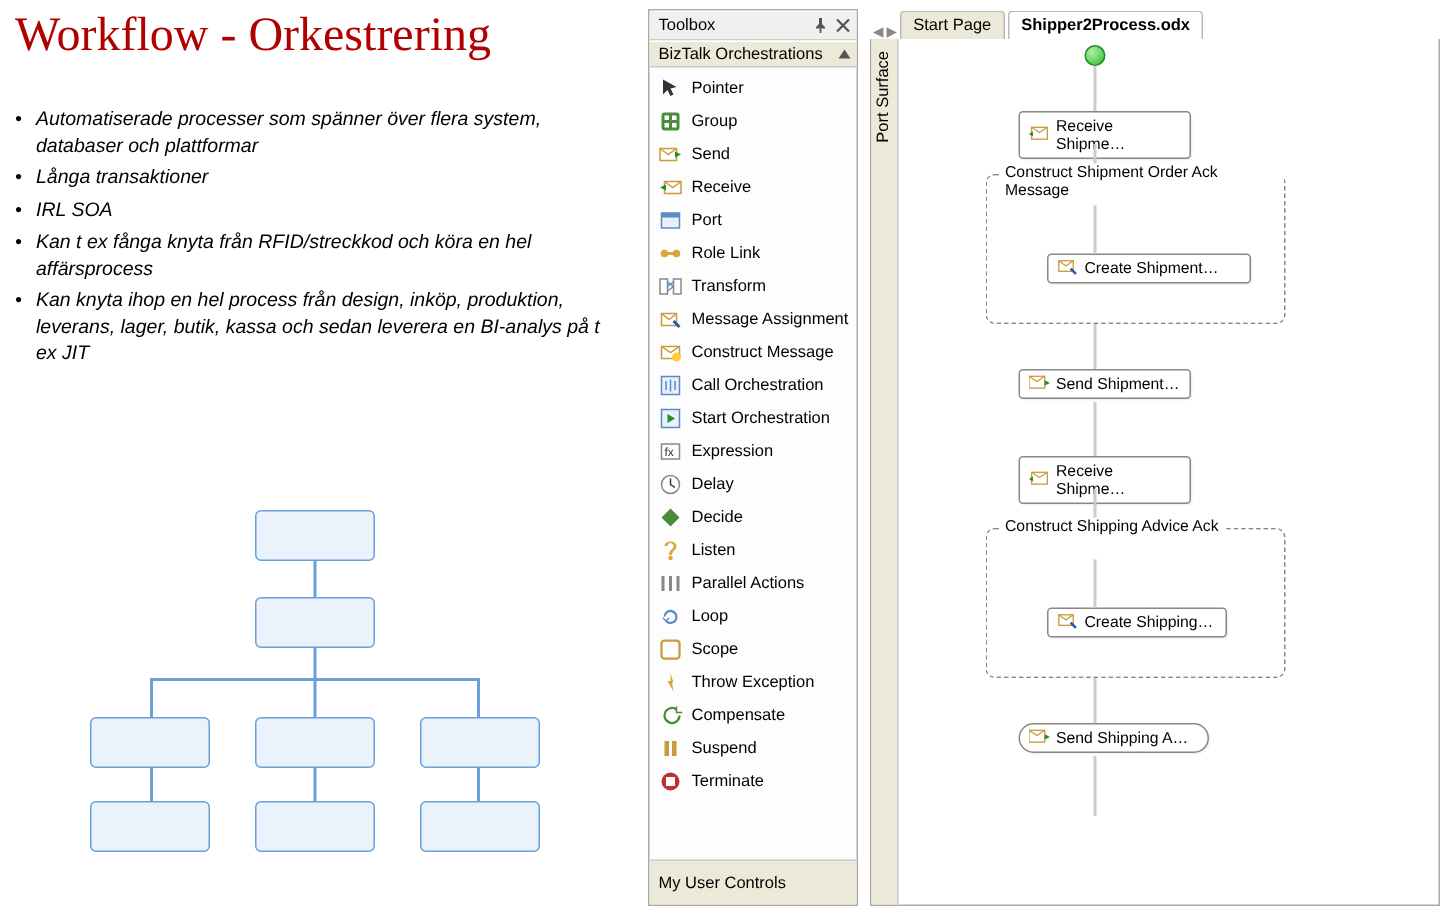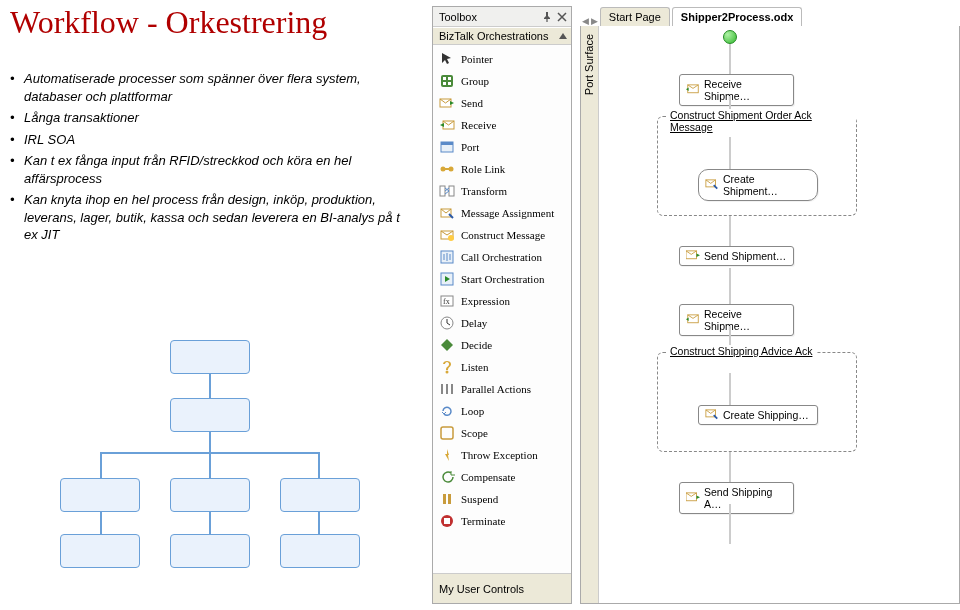--- a/index.html
+++ b/index.html
@@ -47,21 +47,20 @@
   .tb-cat {
     background: #ece9d8; border-bottom: 1px solid #ccc; border-top: 1px solid #fff;
     height: 18px; display: flex; align-items: center; justify-content: space-between;
     padding: 0 4px 0 6px; font-size: 11px;
   }
   .tb-list { flex: 1; overflow: hidden; padding: 3px 0; }
   .tb-item {
     display: flex; align-items: center; gap: 6px;
     height: 22px; padding: 0 4px 0 6px; font-size: 11px;
     cursor: default;
-    font-family: Liberation Serif, serif;
   }
   .tb-icon { width: 16px; height: 16px; flex-shrink: 0; display: inline-flex; align-items: center; justify-content: center; }
   .tb-bottom {
     background: #ece9d8; border-top: 1px solid #ccc;
     height: 30px; display: flex; align-items: center; padding-left: 6px; font-size: 11px;
   }
   .caret { width: 0; height: 0; border-left: 4px solid transparent; border-right: 4px solid transparent; border-top: 6px solid #555; }
   .caret.up { border-top: none; border-bottom: 6px solid #555; }
 
   
@@ -103,37 +102,36 @@
     box-shadow: 1px 1px 0 rgba(0,0,0,0.05);
   }
   .shape-box .mini { width: 14px; height: 12px; flex-shrink: 0; }
   .dashed-group {
     position: absolute; border: 1.5px dashed #888; border-radius: 6px;
     padding-top: 2px;
   }
   .dashed-group .group-label {
     position: absolute; top: -8px; left: 8px; background: #fff; padding: 0 4px;
     font-size: 10.5px;
-    text-decoration: underline;
   }
   .vline { position: absolute; width: 2px; background: #ccc; left: 130px; }
 
   
   svg { display: block; }
 </style>
 </head>
 <body>
 
 <div class="slide-title">Workflow - Orkestrering</div>
 
 <ul class="bullets">
   <li>Automatiserade processer som spänner över flera system, databaser och plattformar</li>
   <li>Långa transaktioner</li>
   <li>IRL SOA</li>
-  <li>Kan t ex fånga input från RFID/streckkod och köra en hel affärsprocess</li>
+  <li>Kan t ex fånga knyta från RFID/streckkod och köra en hel affärsprocess</li>
   <li>Kan knyta ihop en hel process från design, inköp, produktion, leverans, lager, butik, kassa och sedan leverera en BI-analys på t ex JIT</li>
 </ul>
 
 <div class="flow">
   <div class="fbox" style="left:110px; top:0; width:80px; height:34px;"></div>
   <div class="fline" style="left:149px; top:34px; width:2px; height:24px;"></div>
   <div class="fbox" style="left:110px; top:58px; width:80px; height:34px;"></div>
   <div class="fline" style="left:149px; top:92px; width:2px; height:20px;"></div>
   <div class="fline" style="left:40px; top:112px; width:220px; height:2px;"></div>
   <div class="fline" style="left:40px; top:112px; width:2px; height:26px;"></div>
@@ -405,21 +403,21 @@
             <path d="M2 1l6 4 6-4" stroke="#c89b3c" fill="none"></path>
             <path d="M3 4L0 6l3 2z" fill="#2a8a2a"></path>
           </svg>
         </span>
       <span>Receive  Shipme…</span>
     </div>
     <div class="vline" style="top:70px; height:20px;"></div>
 
     <div class="dashed-group" style="left:58px; top:90px; width:200px; height:100px;">
       <div class="group-label">Construct Shipment Order Ack Message</div>
-      <div class="shape-box" style="left:40px; top:52px; width:120px; position:absolute;border-radius:10px;">
+      <div class="shape-box" style="left:40px; top:52px; width:136px; position:absolute;">
         <span class="mini">
             <svg viewBox="0 0 16 12">
               <rect x="1" y="1" width="11" height="8" fill="#fff" stroke="#c89b3c"></rect>
               <path d="M1 1l5.5 4L12 1" stroke="#c89b3c" fill="none"></path>
               <path d="M10 7l4 4" stroke="#2a5aa8" stroke-width="2"></path>
             </svg>
           </span>
         <span>Create  Shipment…</span>
       </div>
       <div style="position:absolute; left:71px; top:20px; width:2px; height:32px; background:#ccc;"></div>
@@ -459,21 +457,21 @@
               <path d="M1 1l5.5 4L12 1" stroke="#c89b3c" fill="none"></path>
               <path d="M10 7l4 4" stroke="#2a5aa8" stroke-width="2"></path>
             </svg>
           </span>
         <span>Create  Shipping…</span>
       </div>
       <div style="position:absolute; left:71px; top:20px; width:2px; height:32px; background:#ccc;"></div>
     </div>
 
     <div class="vline" style="top:426px; height:30px;"></div>
-    <div class="shape-box" style="left:80px; top:456px; width:115px;">
+    <div class="shape-box" style="left:80px; top:456px; width:127px;border-radius:12px;">
       <span class="mini">
           <svg viewBox="0 0 16 12">
             <rect x="0" y="1" width="12" height="9" fill="#fff" stroke="#c89b3c"></rect>
             <path d="M0 1l6 4 6-4" stroke="#c89b3c" fill="none"></path>
             <path d="M12 4l4 2-4 2z" fill="#2a8a2a"></path>
           </svg>
         </span>
       <span>Send  Shipping A…</span>
     </div>
     <div class="vline" style="top:478px; height:40px;"></div>

